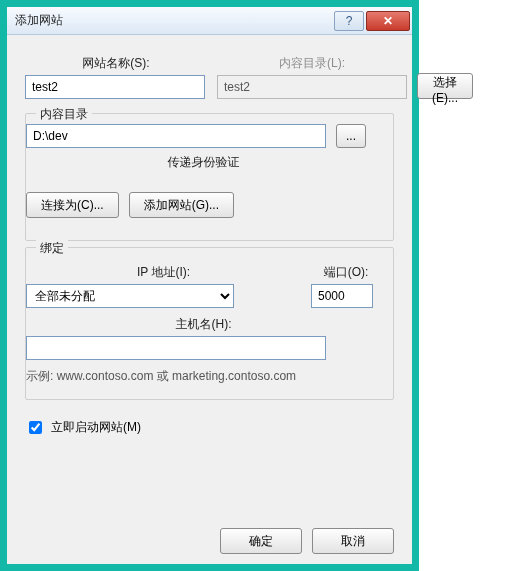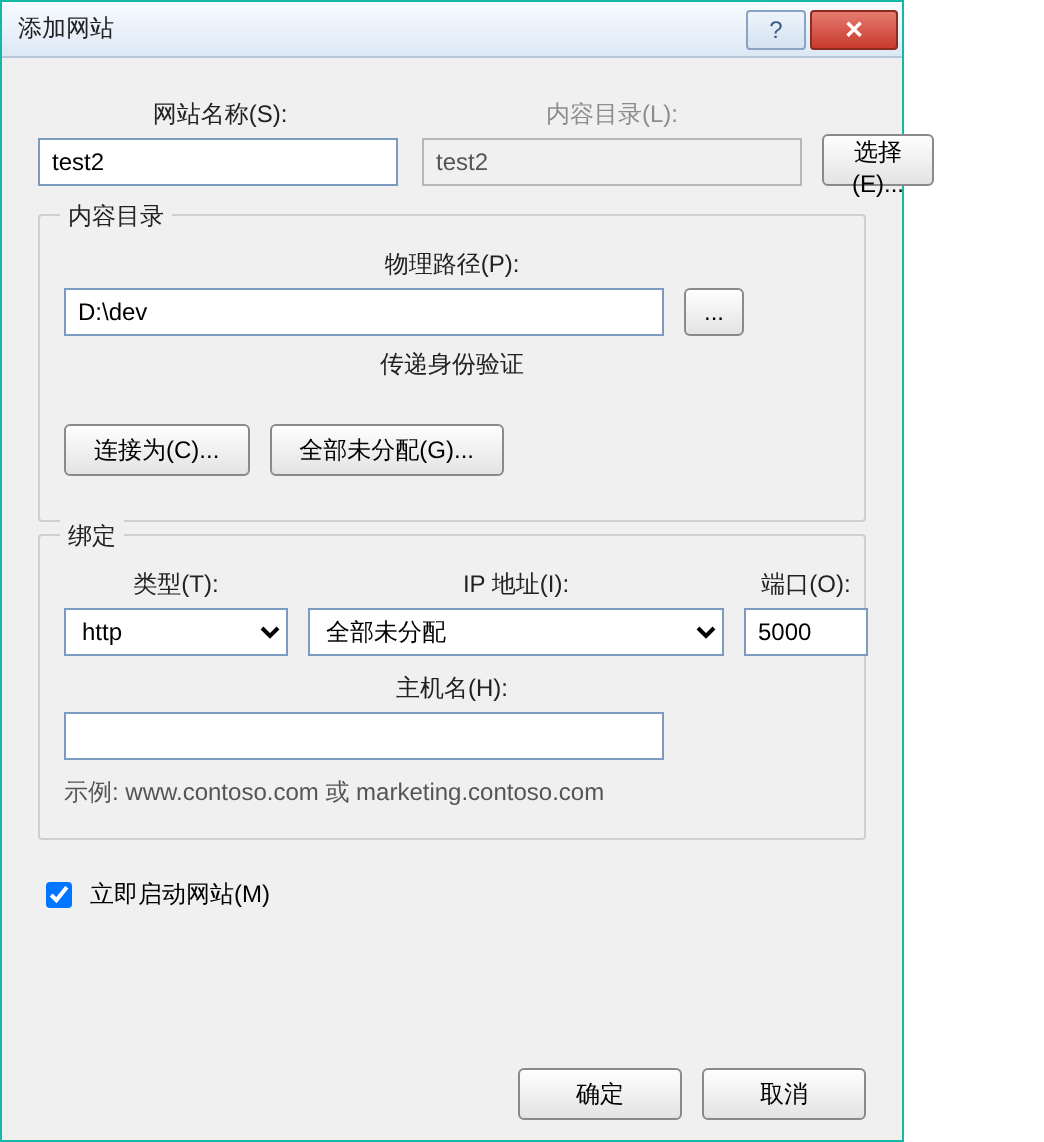--- a/index.html
+++ b/index.html
@@ -1,29 +1,29 @@
 <!DOCTYPE html>
 <html><head>
 <meta charset="utf-8">
 <style>
   * { box-sizing: border-box; font-family: "Microsoft YaHei", "Segoe UI", Tahoma, sans-serif; font-size: 12px; }
   body { margin: 0; background: #fff; }
-  .window { width: 452px; height: 571px; border: 1px solid #14b8a6; background: #f0f0f0; display: flex; flex-direction: column; }
+  .window { width: 419px; height: 571px; border: 7px solid #14b8a6; background: #f0f0f0; display: flex; flex-direction: column; }
   .titlebar { height: 28px; background: linear-gradient(#f7fbff,#dde8f5); display:flex; align-items:center; padding:0 0 0 8px; border-bottom:1px solid #b7c7dd;}
   .titlebar .title { flex:1; color:#222; }
   .titlebar .tbtn { width:30px; height:20px; margin-right:2px; border:1px solid #8aa3c2; background:linear-gradient(#eef4fb,#d4e2f1); border-radius:2px; display:flex; align-items:center; justify-content:center; color:#3a5a85;}
   .titlebar .close { width:44px; background:linear-gradient(#e67a6f,#c73b2c); border-color:#8c2c20; color:#fff; font-weight:bold;}
   .client { flex:1; padding: 14px 18px 10px 18px; display:flex; flex-direction:column; }
   .row { display:flex; gap:10px; align-items:flex-end; margin-bottom:8px;}
   label.lbl { display:block; margin:6px 0 3px 0; color:#222;text-align:center;}
   label.lbl.dis { color:#8d8d8d; }
   input.text { height:24px; border:1px solid #7a9ac0; padding:2px 6px; background:#fff; }
   input.text.ro { background:#f0f0f0; color:#555; border-color:#b8b8b8;}
   .btn { height:26px; border:1px solid #8a8a8a; background:linear-gradient(#fefefe,#e3e3e3); border-radius:3px; padding:0 14px; cursor:pointer; }
-  .group { border:1px solid #cfcfcf; border-radius:2px; padding:10px 12px 14px 12px; margin-top:6px; position:relative; background:#f0f0f0;}
+  .group { border:1px solid #cfcfcf; border-radius:2px; padding:10px 12px 14px 0; margin-top:6px; position:relative; background:#f0f0f0;}
   .group > .legend { position:absolute; top:-8px; left:10px; background:#f0f0f0; padding:0 4px; color:#222;}
   .iconbtn { width:30px; height:24px; border:1px solid #8a8a8a; background:linear-gradient(#fefefe,#e3e3e3); border-radius:3px; display:flex; align-items:center; justify-content:center; cursor:pointer;}
   select.sel { height:24px; border:1px solid #7a9ac0; background:#fff; padding:1px 4px;}
   .example { color:#555; margin-top:8px;}
   .chkrow { display:flex; align-items:center; gap:6px; margin-top:18px;}
   .footer { margin-top:auto; display:flex; justify-content:flex-end; gap:10px; padding-top:14px;align-items:center;}
   .footer .btn { width:82px;}
 </style>
 </head>
 <body>
@@ -47,43 +47,36 @@
       </div>
       <div style="flex:1;">
         <label class="lbl dis">内容目录(L):</label>
         <input class="text ro" readonly="" style="width: 190px;" value="test2">
       </div>
       <button class="btn" style="width:82px">选择(E)...</button>
     </div>
 
     <div class="group">
       <span class="legend">内容目录</span>
-      <label class="lbl">物理路径(P):</label>
       <div class="row" style="margin-bottom:6px;">
         <input class="text" style="width: 300px;" value="D:\dev">
         <div class="iconbtn">
             <span>...</span>
           </div>
       </div>
       <label class="lbl">传递身份验证</label>
       <div class="row" style="margin-top:21px;">
         <button class="btn">连接为(C)...</button>
-        <button class="btn">全部未分配(G)...</button>
+        <button class="btn">添加网站(G)...</button>
       </div>
     </div>
 
     <div class="group" style="">
       <span class="legend">绑定</span>
       <div class="row">
-        <div style="width:118px;">
-          <label class="lbl">类型(T):</label>
-          <select class="sel" style="width:112px">
-            <option>http</option>
-          </select>
-        </div>
         <div style="flex:1;">
           <label class="lbl">IP 地址(I):</label>
           <select class="sel" style="width:208px">
             <option>全部未分配</option>
           </select>
         </div>
         <div style="width:70px;">
           <label class="lbl">端口(O):</label>
           <input class="text" style="width: 62px;" value="5000">
         </div>

